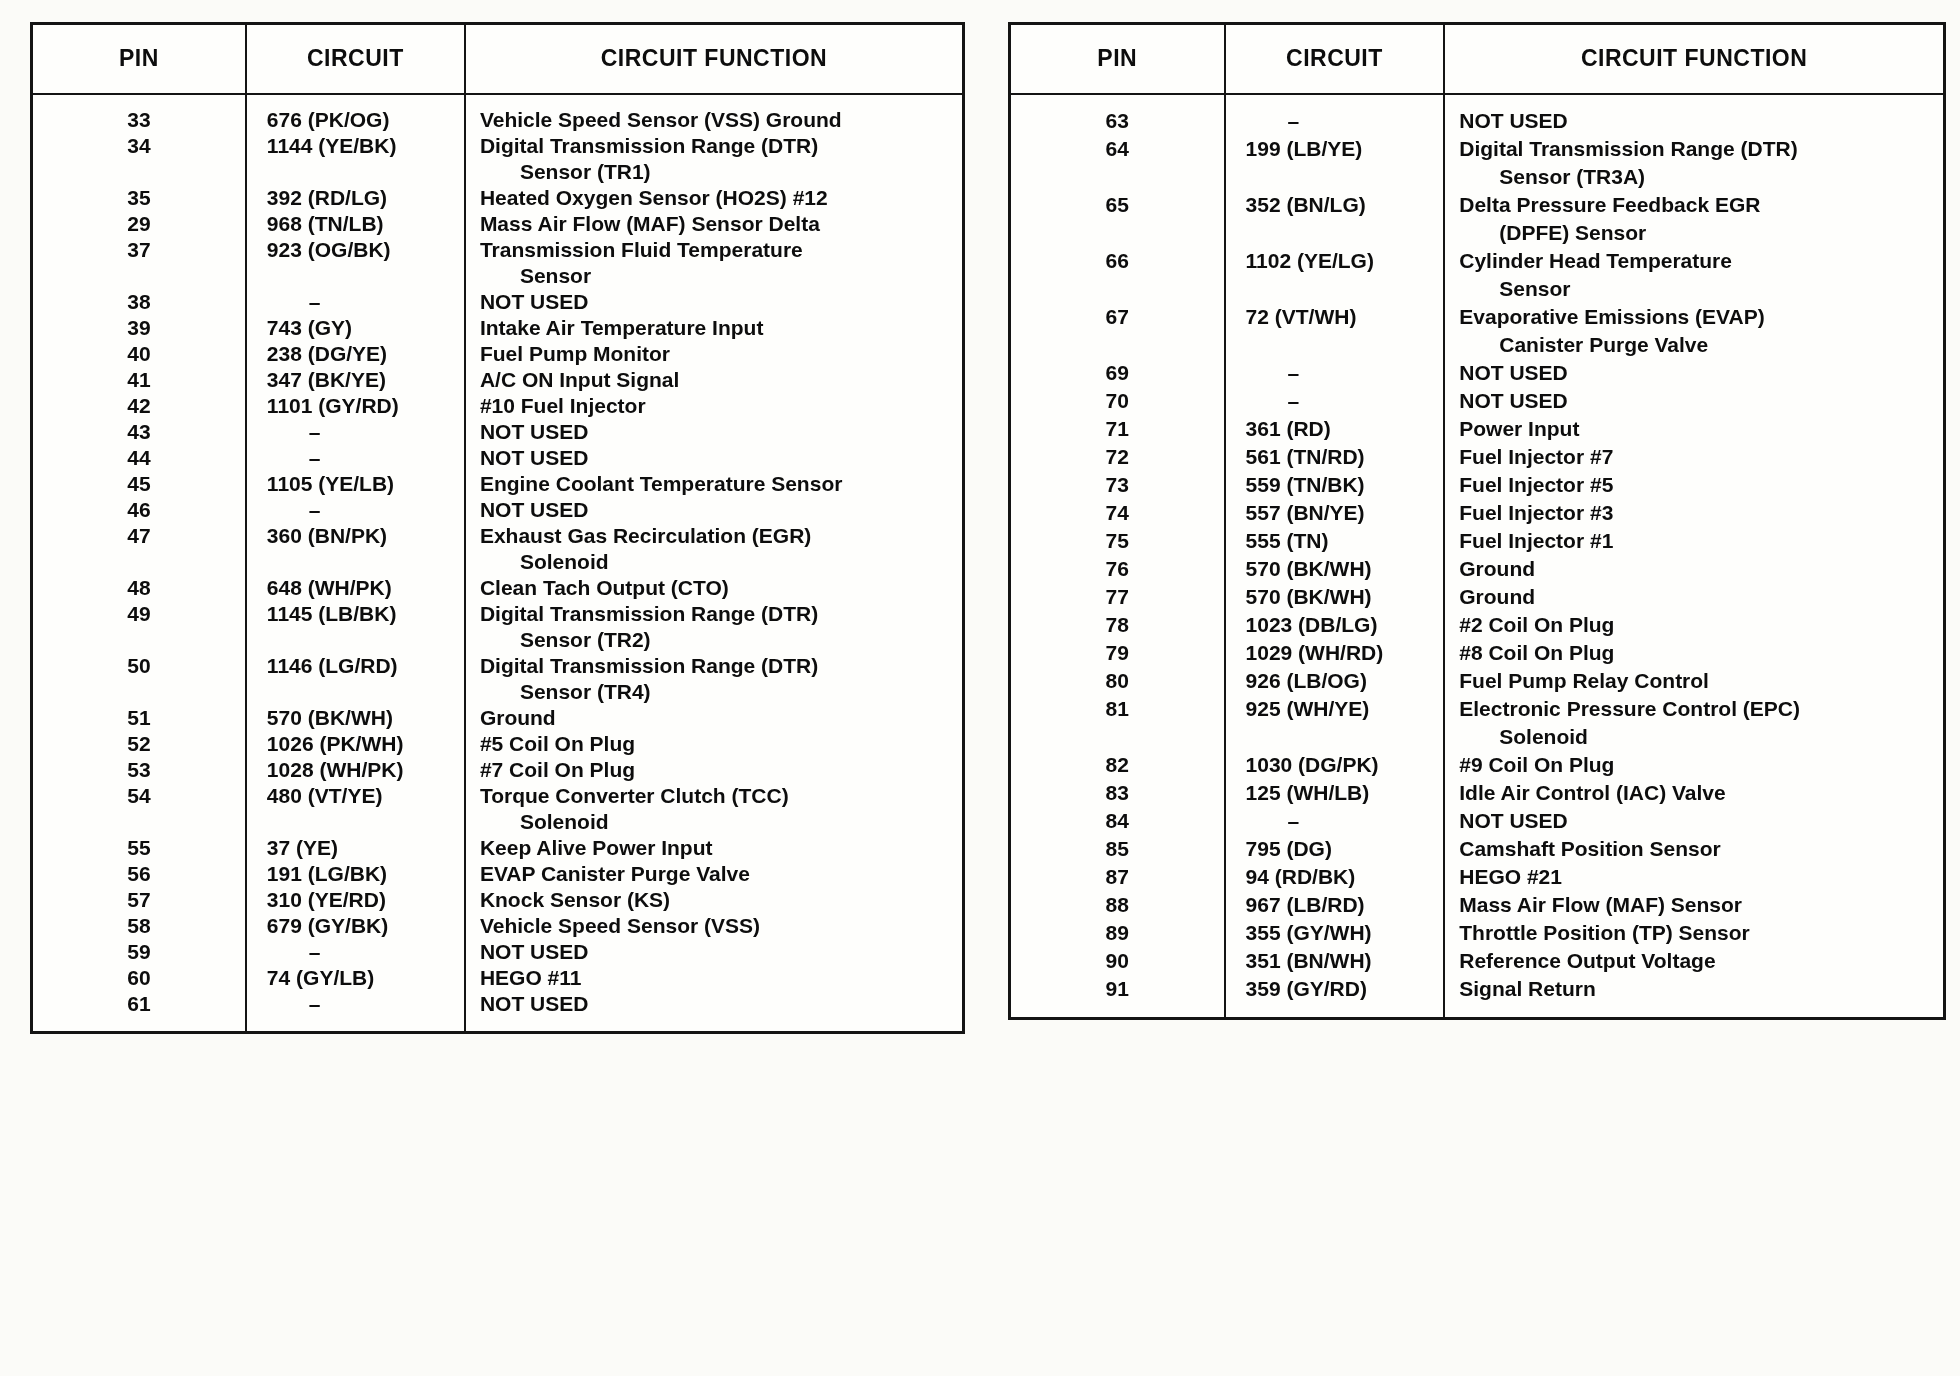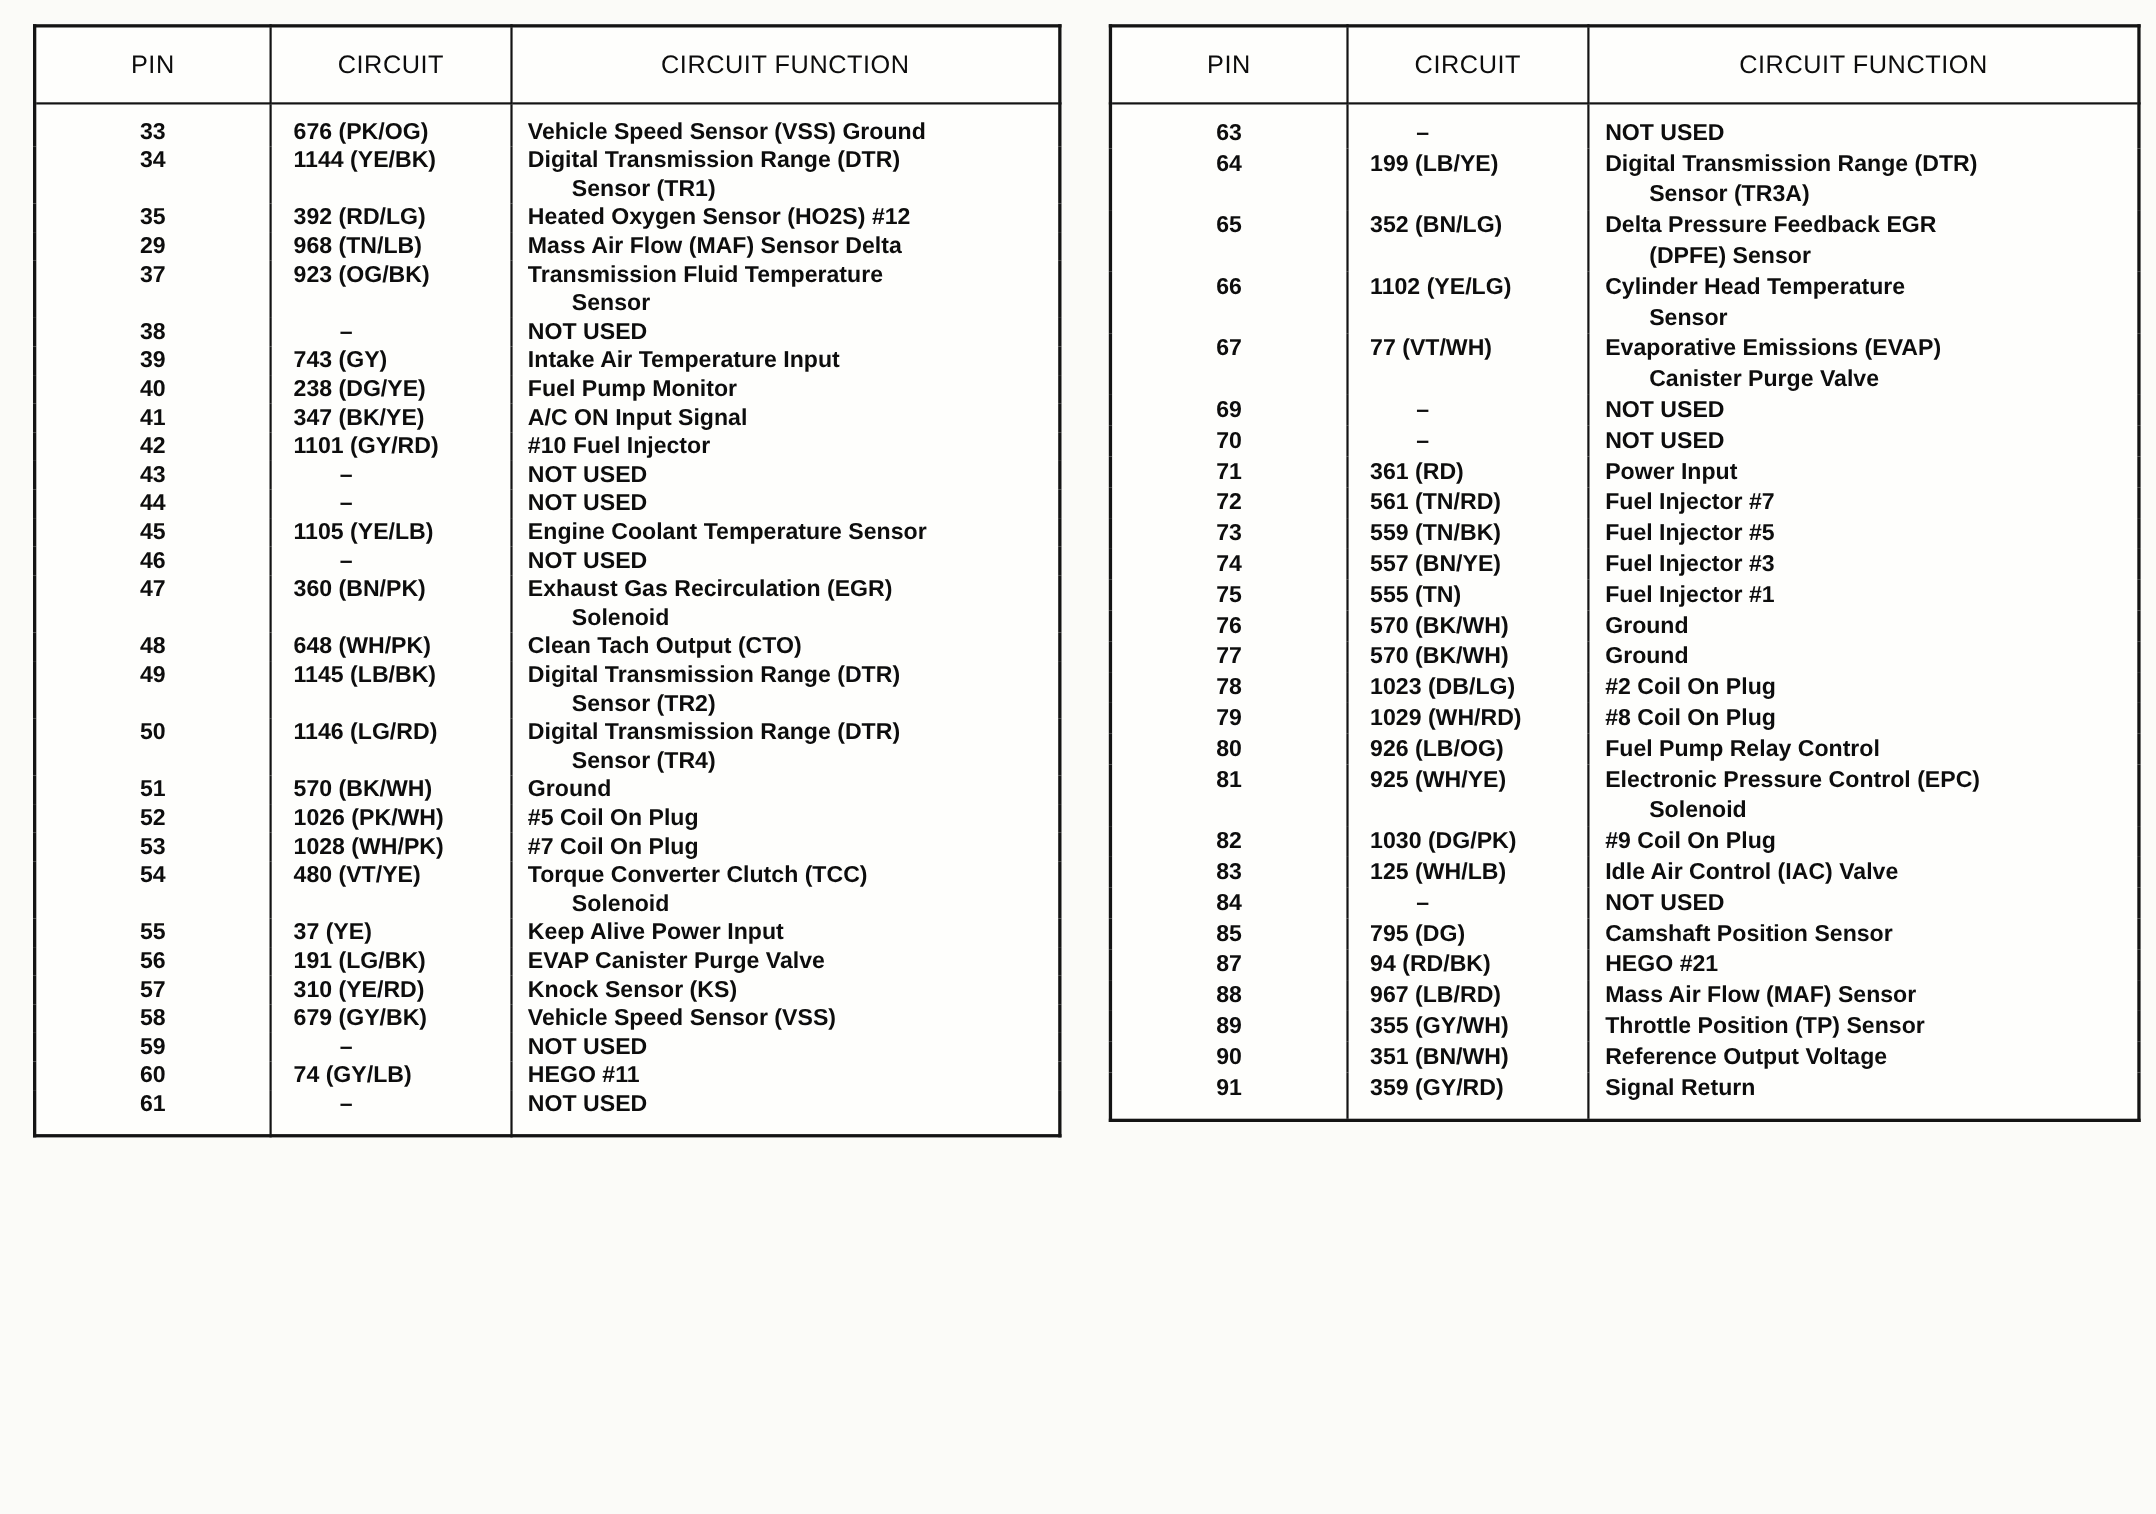--- a/index.html
+++ b/index.html
@@ -20,21 +20,21 @@
     border-collapse: collapse;
     background: #fefefc;
     table-layout: fixed;
   }
   table.pin-table.left  { left: 30px;   width: 935px; }
   table.pin-table.right { left: 1008px; width: 938px; }
 
   table.pin-table th {
     height: 70px;
     font-size: 23px;
-    font-weight: 400;
+    font-weight: 700;
     text-align: center;
     vertical-align: middle;
     border-bottom: 2px solid #141414;
     letter-spacing: 0.5px;
   }
 
   .col-0 { width: 23%; }
   .col-1 { width: 23.5%; }
   .col-2 { width: 53.5%; }
 
@@ -322,21 +322,21 @@
       <tr>
         <td class="col-0">66</td>
         <td class="col-1">1102 (YE/LG)</td>
         <td class="col-2">
           <div>Cylinder Head Temperature</div>
           <div class="cont">Sensor</div>
         </td>
       </tr>
       <tr>
         <td class="col-0">67</td>
-        <td class="col-1">77 (VT/WH)</td>
+        <td class="col-1">72 (VT/WH)</td>
         <td class="col-2">
           <div>Evaporative Emissions (EVAP)</div>
           <div class="cont">Canister Purge Valve</div>
         </td>
       </tr>
       <tr>
         <td class="col-0">69</td>
         <td class="col-1 dash">–</td>
         <td class="col-2">
           <div>NOT USED</div>

